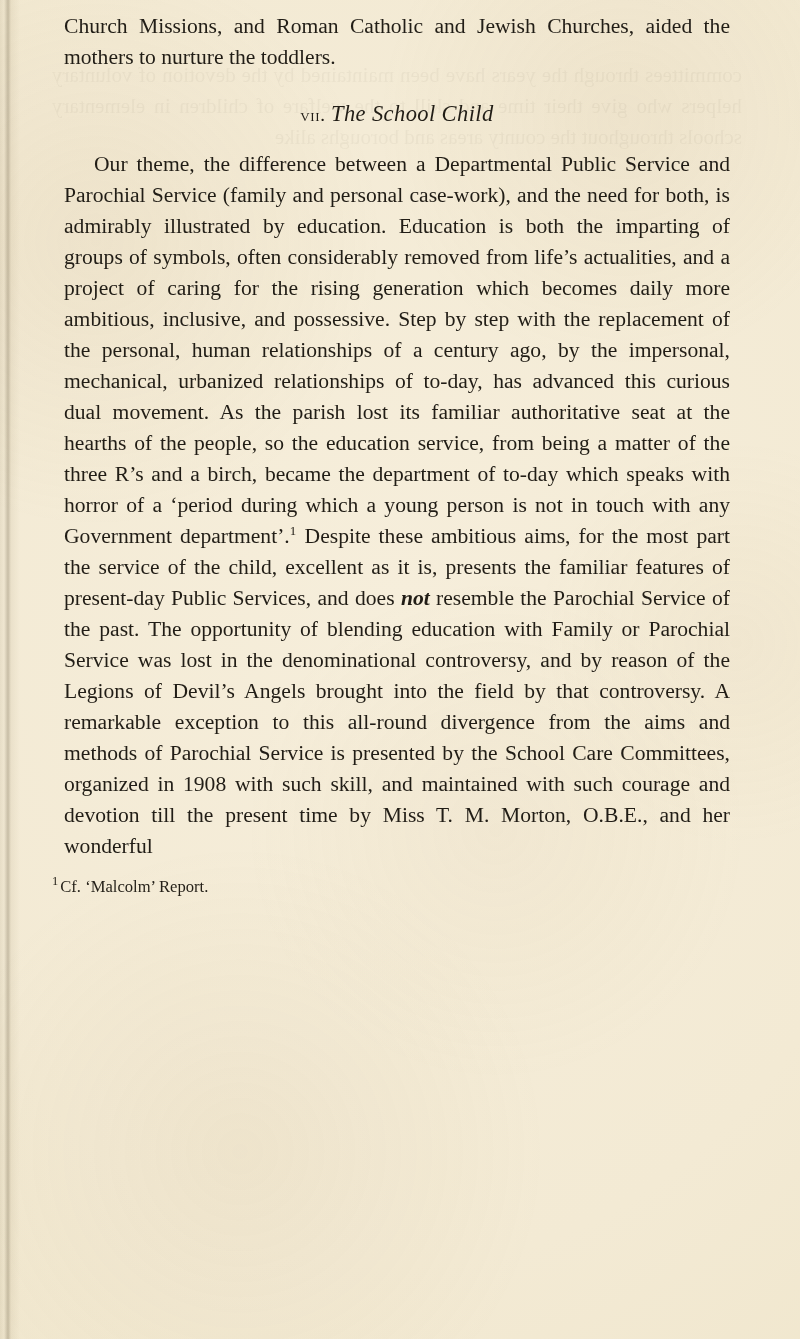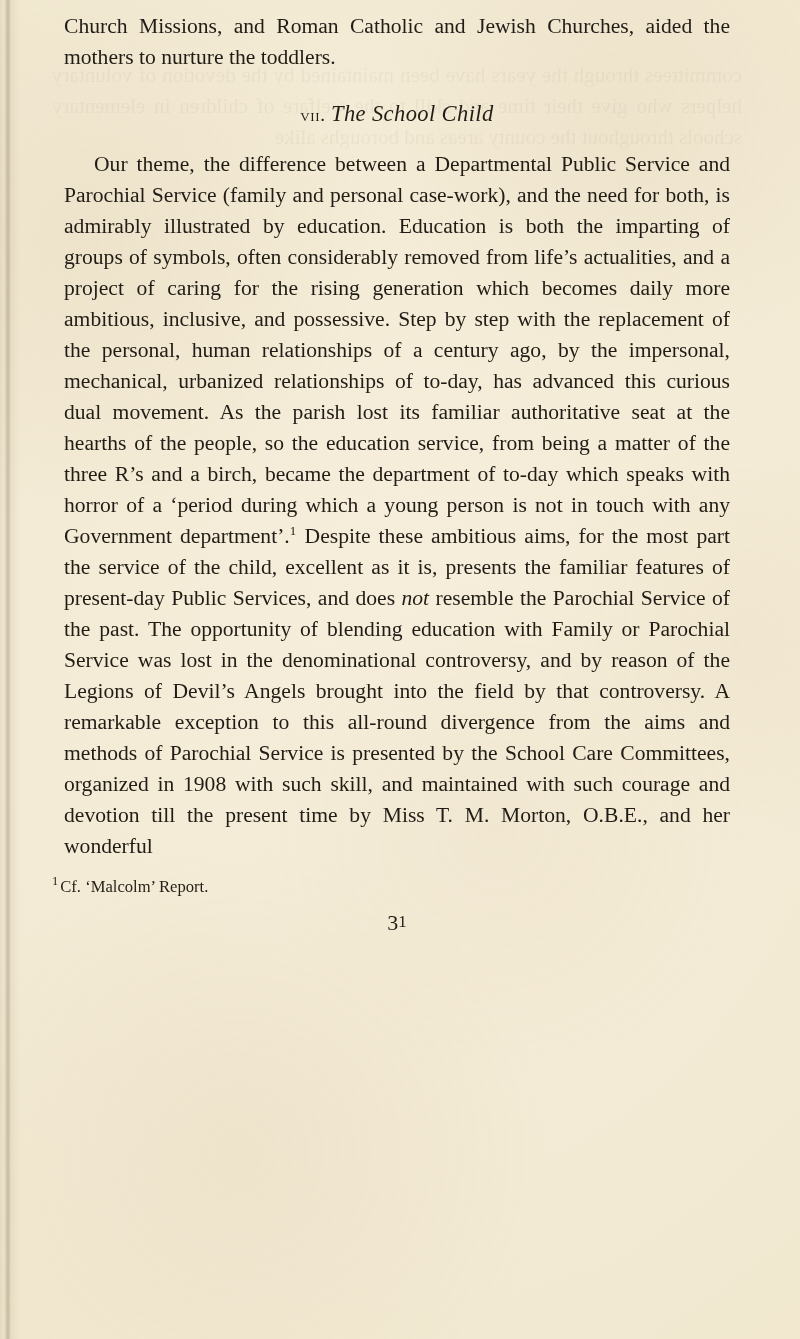--- a/index.html
+++ b/index.html
@@ -117,21 +117,21 @@
     width: 30px;
   }
 
   .fnref {
     font-size: 13px;
     vertical-align: super;
     line-height: 0;
     letter-spacing: 0.2px;
   }
 
-  em { font-style: italic; }
+  em { font-style: italic; font-weight: bold; }
 
   .footnote {
     margin-top: 14px;
     font-size: 16.6px;
     line-height: 22px;
     color: #231f17;
     white-space: nowrap;
   }
   .footnote .fnmark {
     font-size: 12.5px;
@@ -174,18 +174,15 @@
     </div>
 
     <p class="body-text">
       <span class="indent"></span><span>Our theme, the difference between a Departmental Public Service and Parochial Service (family and personal case-work), and the need for both, is admirably illustrated by education. Education is both the imparting of groups of symbols, often considerably removed from life’s actualities, and a project of caring for the rising generation which becomes daily more ambitious, inclusive, and possessive. Step by step with the replacement of the personal, human relationships of a century ago, by the impersonal, mechanical, urbanized relationships of to-day, has advanced this curious dual movement. As the parish lost its familiar authoritative seat at the hearths of the people, so the education service, from being a matter of the three R’s and a birch, became the department of to-day which speaks with horror of a ‘period during which a young person is not in touch with any Government department’.</span><span class="fnref">1</span><span> Despite these ambitious aims, for the most part the service of the child, excellent as it is, presents the familiar features of present-day Public Services, and does </span><em>not</em><span> resemble the Parochial Service of the past. The opportunity of blending education with Family or Parochial Service was lost in the denominational controversy, and by reason of the Legions of Devil’s Angels brought into the field by that controversy. A remarkable exception to this all-round divergence from the aims and methods of Parochial Service is presented by the School Care Committees, organized in 1908 with such skill, and maintained with such courage and devotion till the present time by Miss T. M. Morton, O.B.E., and her wonderful</span>
     </p>
 
     <div class="footnote">
       <span class="fnmark">1</span><span>Cf. ‘Malcolm’ Report.</span>
     </div>
 
-    <div class="folio">
-      <span class="d1">3</span><span class="d2">1</span>
-    </div>
 
   </div>
 </div>
 
 </body></html>

